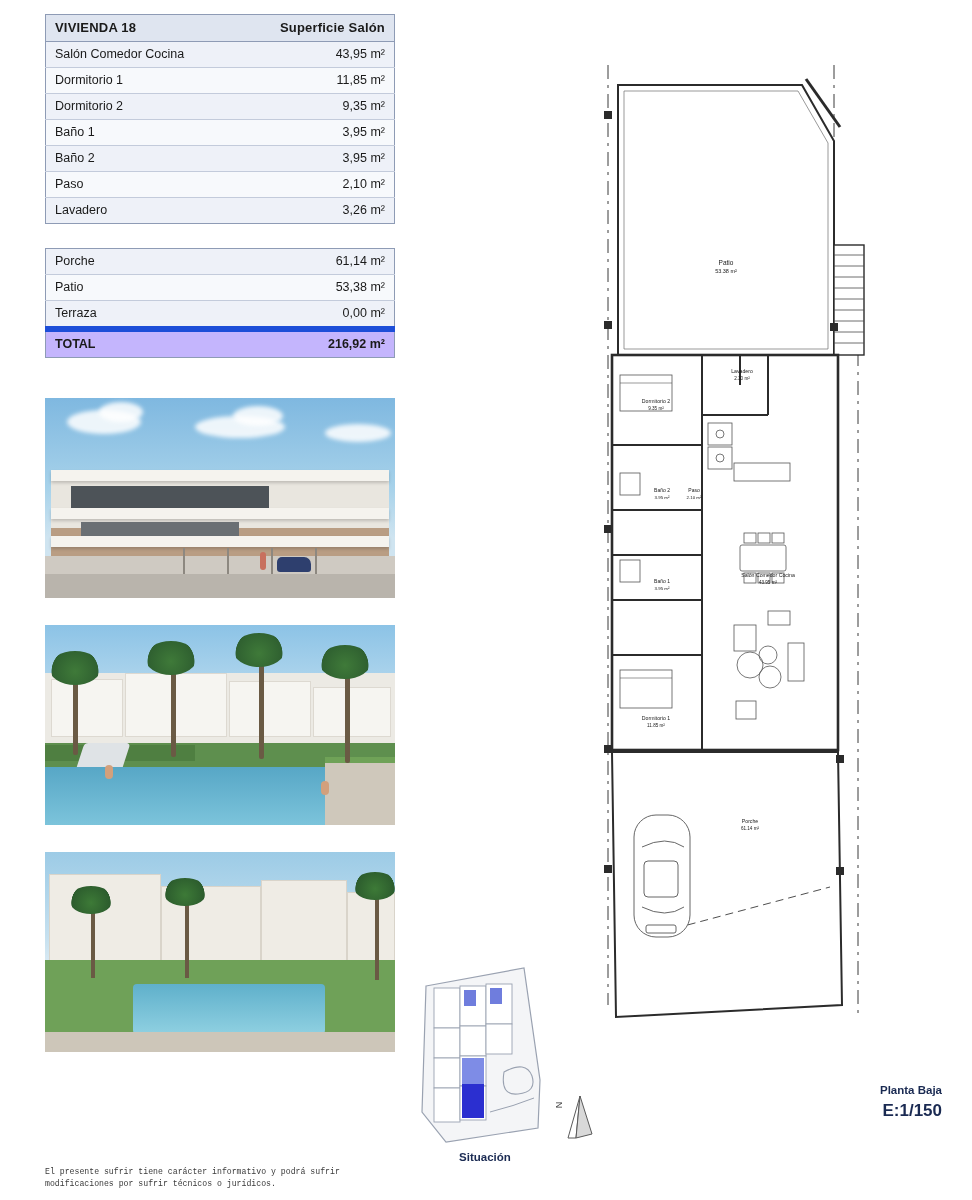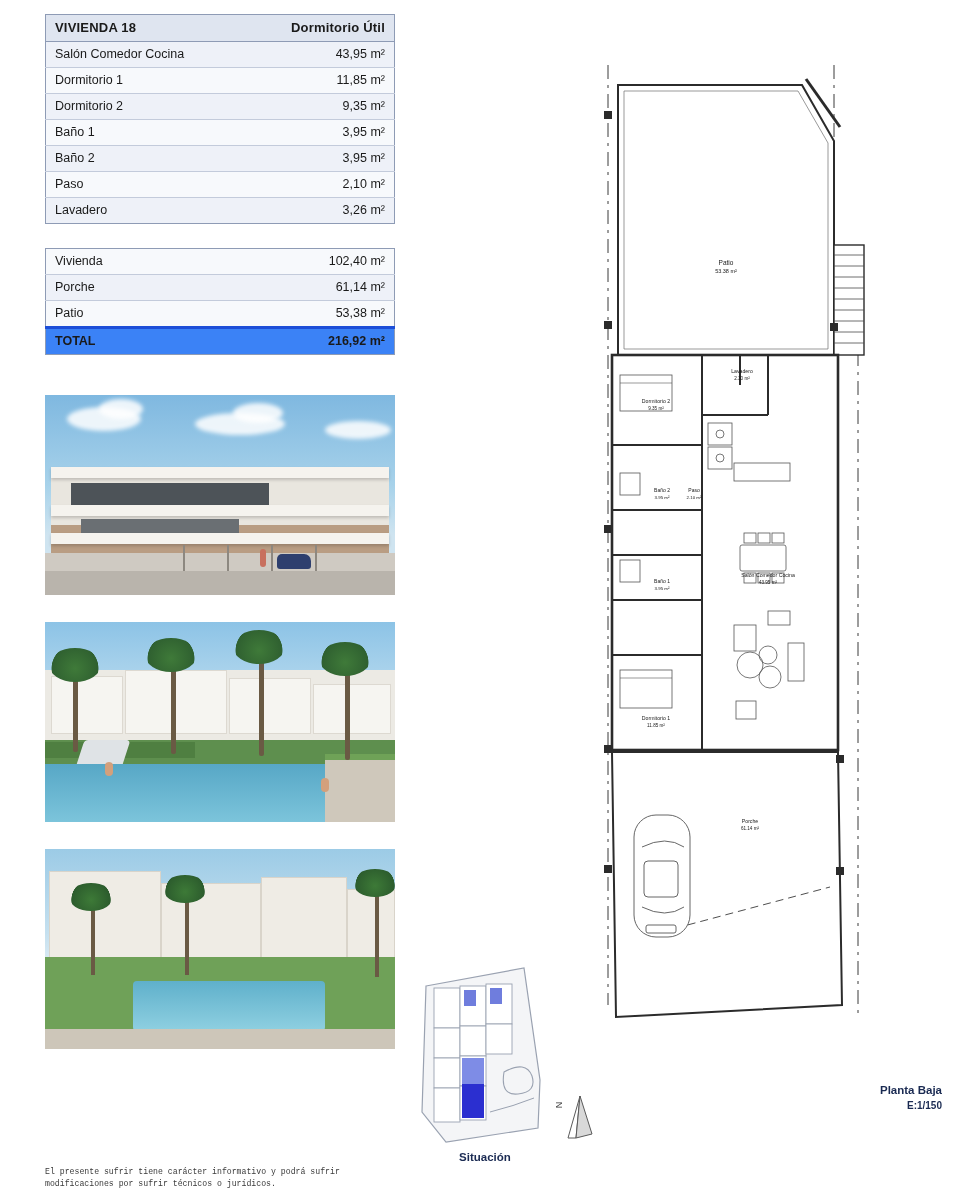--- a/index.html
+++ b/index.html
@@ -43,22 +43,22 @@
     font-size: 13px;
     background: #dfe5f0;
     border-bottom: 1px solid #8e9bb5;
     letter-spacing: .2px;
   }
   table.spec .val { text-align: right; }
   .row-a td { background: #eef1f8; }
   .row-b td { background: #f7f9fc; }
   .total td {
     font-weight: bold;
-    background: #3b82f6;
-    border-top: 3px solid #1d4ed8;
+    background: #c4b5fd;
+    border-top: 6px solid #1d4ed8;
   }
 
   .table-gap { height: 24px; }
 
   
   .render {
     width: 350px;
     height: 200px;
     margin-top: 27px;
     position: relative;
@@ -227,34 +227,34 @@
   .plan-caption {
     position: absolute;
     right: 30px;
     top: 1082px;
     text-align: right;
     font-size: 11.5px;
     font-weight: bold;
     color: #1a2a52;
     line-height: 1.45;
   }
-  .plan-caption .line2 { font-size: 10px; }
+  .plan-caption .line2 { font-size: 17px; }
 
   svg { display: block; }
 </style>
 </head>
 <body>
 
 <div class="left-col">
 
   <table class="spec">
     <tbody>
       <tr class="head">
         <td>VIVIENDA 18</td>
-        <td class="val">Dormitorio Útil</td>
+        <td class="val">Superficie Salón</td>
       </tr>
       <tr class="row-a">
         <td>Salón Comedor Cocina</td>
         <td class="val">43,95 m²</td>
       </tr>
       <tr class="row-b">
         <td>Dormitorio 1</td>
         <td class="val">11,85 m²</td>
       </tr>
       <tr class="row-a">
@@ -277,31 +277,31 @@
         <td>Lavadero</td>
         <td class="val">3,26 m²</td>
       </tr>
     </tbody>
   </table>
 
   <div class="table-gap"></div>
 
   <table class="spec">
     <tbody>
-      <tr class="row-b">
-        <td>Vivienda</td>
-        <td class="val">102,40 m²</td>
-      </tr>
       <tr class="row-a">
         <td>Porche</td>
         <td class="val">61,14 m²</td>
       </tr>
       <tr class="row-b">
         <td>Patio</td>
         <td class="val">53,38 m²</td>
+      </tr>
+      <tr class="row-a">
+        <td>Terraza</td>
+        <td class="val">0,00 m²</td>
       </tr>
       <tr class="total">
         <td>TOTAL</td>
         <td class="val">216,92 m²</td>
       </tr>
     </tbody>
   </table>
 
   <div class="render r1 first">
     <div class="cloud" style="left:22px;  top:12px; width:74px; height:24px;"></div>

